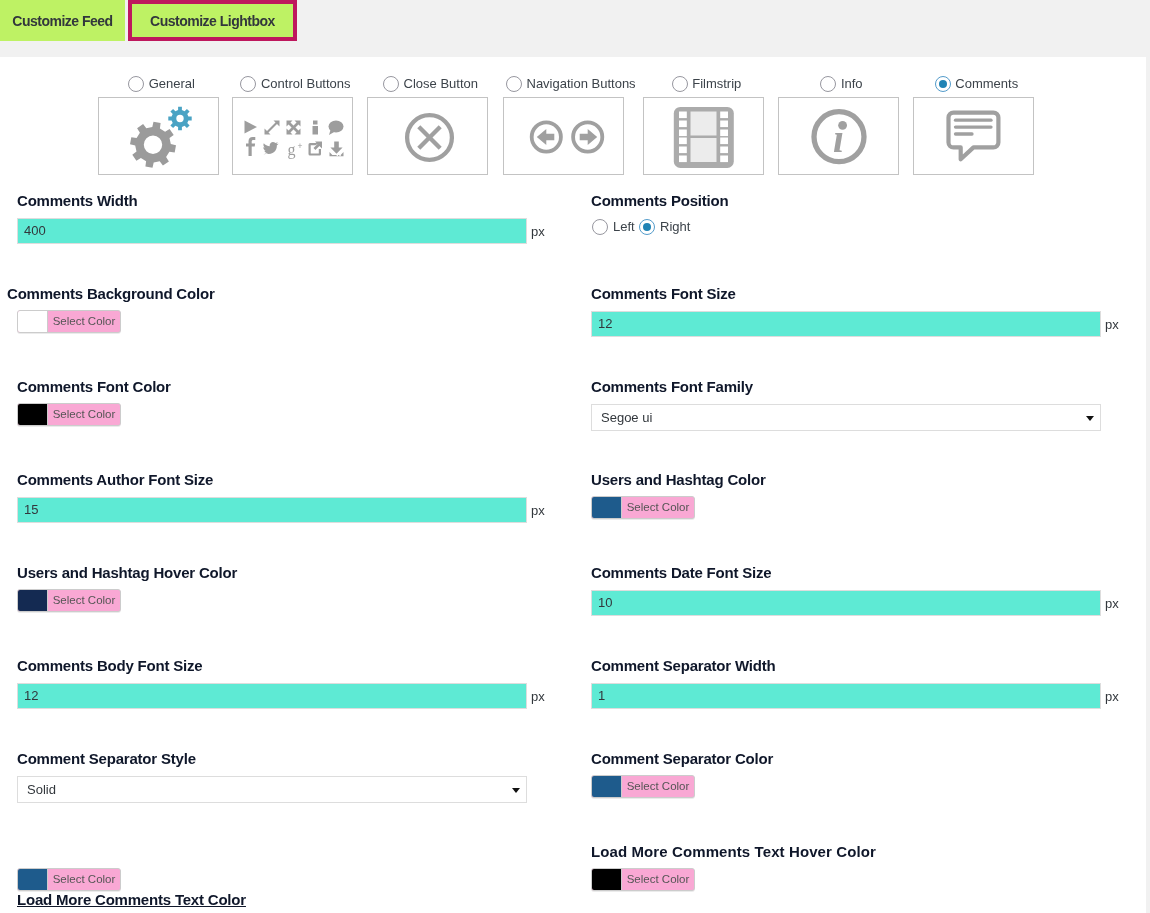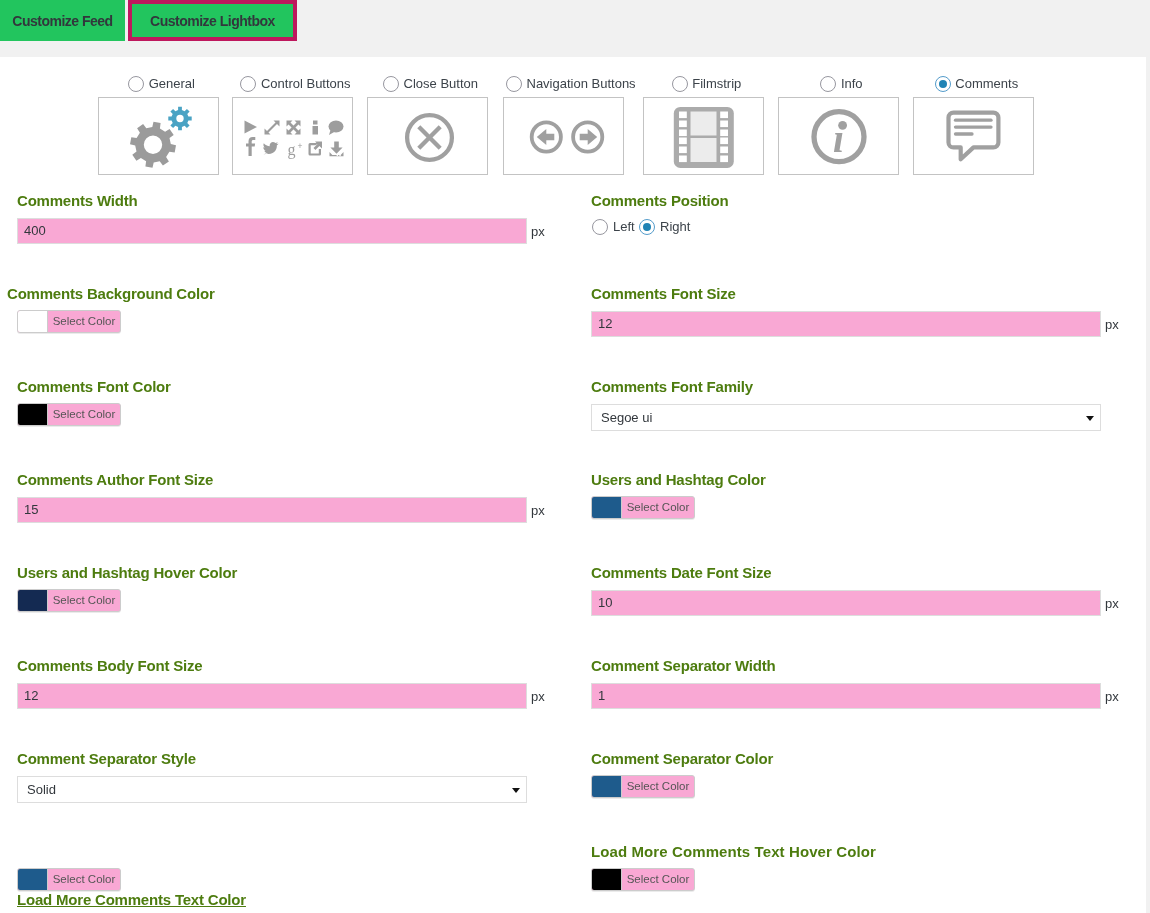--- a/index.html
+++ b/index.html
@@ -1,29 +1,29 @@
 <!DOCTYPE html>
 <html><head>
 <meta charset="utf-8">
 <style>
 * { margin:0; padding:0; box-sizing:border-box; }
 html,body { width:1150px; height:913px; background:#f1f1f1; font-family:"Liberation Sans",sans-serif; overflow:hidden; }
 #panel { position:absolute; left:0; top:57px; width:1146px; height:856px; background:#fff; }
-.tab { position:absolute; top:0; height:41px; background:#22c55e; display:flex; align-items:center; justify-content:center; font-weight:bold; font-size:14px; letter-spacing:-0.5px; color:#32373c; }
+.tab { position:absolute; top:0; height:41px; background:#bef264; display:flex; align-items:center; justify-content:center; font-weight:bold; font-size:14px; letter-spacing:-0.5px; color:#32373c; }
 #tab1 { left:0; width:125px; }
 #tab2 { left:128px; width:169px; border:4px solid #be185d; }
 .igroup { position:absolute; top:75.5px; width:121px; }
 .glab { position:absolute; top:0; left:3px; right:-3px; text-align:center; }
 .ibox { position:absolute; top:21px; left:0; width:121px; height:78.5px; background:#fff; border:1px solid #c3c3c3; }
 .rlabel { font-size:13px; color:#3c434a; white-space:nowrap; display:inline-flex; align-items:center; gap:4.5px; }
 .radio { width:16px; height:16px; border-radius:50%; border:1px solid #97979f; background:#fff; display:inline-block; flex:0 0 auto; }
 .radio.on { border-color:#549ccb; position:relative; }
 .radio.on::after { content:""; position:absolute; left:3px; top:3px; width:8px; height:8px; border-radius:50%; background:#1f83b5; }
-.flabel { position:absolute; font-size:15px; letter-spacing:-0.2px; font-weight:bold; color:#4d7c0f; white-space:nowrap; }
-.tinput { position:absolute; height:26px; width:510px; background:#f9a8d4; border:1px solid #ddd; font-size:13px; color:#32373c; display:flex; align-items:center; padding-left:6px; }
+.flabel { position:absolute; font-size:15px; letter-spacing:-0.2px; font-weight:bold; color:#0f172a; white-space:nowrap; }
+.tinput { position:absolute; height:26px; width:510px; background:#5eead4; border:1px solid #ddd; font-size:13px; color:#32373c; display:flex; align-items:center; padding-left:6px; }
 .px { position:absolute; font-size:13px; color:#32373c; }
 .cbtn { position:absolute; height:23px; width:104px; border:1px solid #ccc; border-radius:3px; background:#f9a8d4; display:flex; align-items:stretch; overflow:hidden; box-shadow:0 1px 0 rgba(0,0,0,.08); }
 .sw { width:30px; border-right:1px solid #ccc; flex:0 0 auto; }
 .cbtxt { flex:1; display:flex; align-items:center; justify-content:center; font-size:11.5px; color:#555; }
 .sel { position:absolute; height:27px; width:510px; background:#fff; border:1px solid #ddd; font-size:13px; color:#32373c; display:flex; align-items:center; padding-left:9px; }
 .arr { position:absolute; right:6px; top:11px; width:0; height:0; border-left:4px solid transparent; border-right:4px solid transparent; border-top:5px solid #111; }
 .frad { position:absolute; font-size:13px; color:#3c434a; display:flex; align-items:flex-start; gap:5px; }
 </style>
 </head>
 <body>

